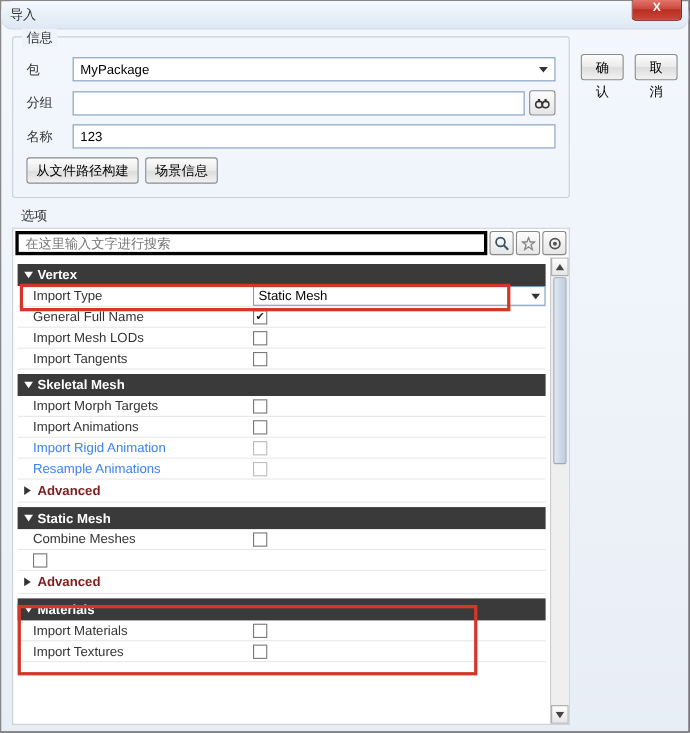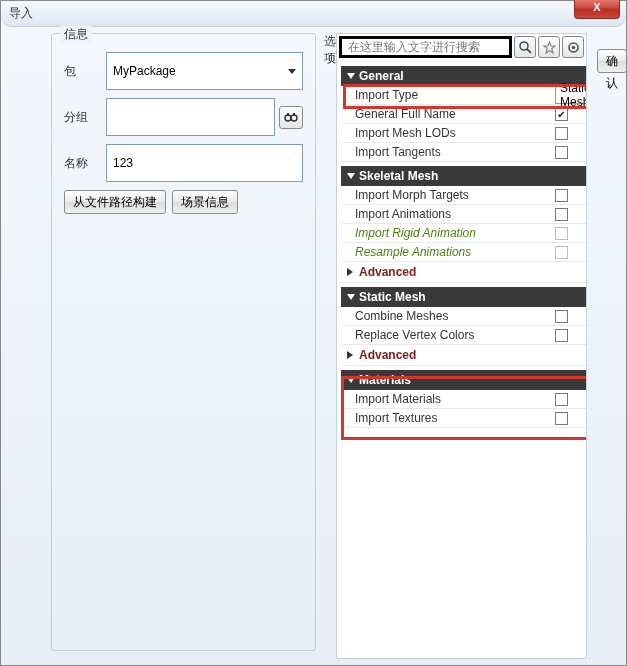--- a/index.html
+++ b/index.html
@@ -46,21 +46,21 @@
     font-size: 11px;
     font-weight: bold;
     cursor: pointer;
   }
   .content {
     padding: 6px 10px;
     display: flex;
     gap: 10px;
     height: calc(100% - 26px);
   }
-  .left-col { flex: 1; display: flex; flex-direction: row; margin-left: 40px; }
+  .left-col { flex: 1; display: flex; flex-direction: column; }
   .right-col { width: 88px; display: flex; flex-direction: row; gap: 10px; padding-top: 16px; }
   .btn {
     height: 24px;
     background: linear-gradient(180deg, #fdfdfd 0%, #eaeaea 50%, #dcdcdc 51%, #f1f1f1 100%);
     border: 1px solid #8a8a8a;
     border-radius: 3px;
     font-size: 12px;
     cursor: pointer;
     padding: 0 8px;
     line-height: 22px;
@@ -78,21 +78,21 @@
     top: -8px;
     left: 8px;
     background: #eef3fa;
     padding: 0 4px;
     color: #333;
   }
   .form-row { display: flex; align-items: center; margin: 8px 0; }
   .form-label { width: 42px; color: #333; }
   .combo, .text-input {
     flex: 1;
-    height: 38px;
+    height: 22px;
     border: 1px solid #7d9bbd;
     background: #fff;
     font-size: 12px;
     padding: 0 6px;
     position: relative;
   }
   .combo { display: flex; align-items: center; justify-content: space-between; cursor: pointer; }
   .combo-arrow {
     width: 0; height: 0;
     border-left: 4px solid transparent;
@@ -165,21 +165,21 @@
     border-left:6px solid #333;
   }
   .prop-row {
     display: flex;
     align-items: center;
     height: 19px;
     padding-left: 14px;
     border-bottom: 1px solid #e8e8e8;
   }
   .prop-label { width: 200px; color: #333; }
-  .prop-label.disabled { color: #4d7c0f; font-style: italic; }
+  .prop-label.disabled { color: #3b82f6; }
   .prop-control { flex:1; display:flex; align-items:center; }
   .prop-check {
     width: 13px; height: 13px; border: 1px solid #777; background: #fff;
     display:inline-flex;align-items:center;justify-content:center;font-size:10px;color:#222;
     cursor:pointer;
   }
   .prop-combo {
     flex:1; height:18px; border:1px solid #7d9bbd; background:#fff;
     display:flex;align-items:center;justify-content:space-between;padding:0 4px;cursor:pointer;
     font-size:12px;
@@ -269,21 +269,21 @@
               </svg>
           </div>
         </div>
 
         <div class="options-body">
           <div class="scroll-area">
             <div class="scroll-content">
 
               <div class="section-header">
                 <span class="tri"></span>
-                <span>General</span>
+                <span>Vertex</span>
               </div>
               <div class="prop-row">
                 <span class="prop-label">Import Type</span>
                 <div class="prop-control">
                   <div class="prop-combo">
                     <span>Static Mesh</span>
                     <span class="combo-arrow"></span>
                   </div>
                 </div>
               </div>
@@ -343,21 +343,20 @@
                 <span class="tri"></span>
                 <span>Static Mesh</span>
               </div>
               <div class="prop-row">
                 <span class="prop-label">Combine Meshes</span>
                 <div class="prop-control">
                     <span class="prop-check"></span>
                   </div>
               </div>
               <div class="prop-row">
-                <span class="prop-label">Replace Vertex Colors</span>
                 <div class="prop-control">
                     <span class="prop-check"></span>
                   </div>
               </div>
               <div class="advanced-row">
                 <span class="tri-right"></span>
                 <span>Advanced</span>
               </div>
 
               <div class="section-header">

